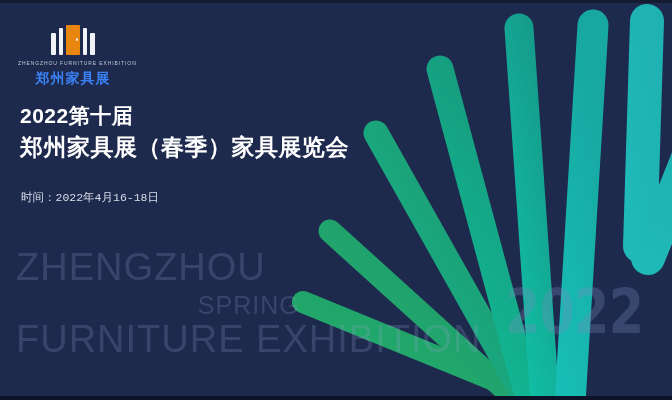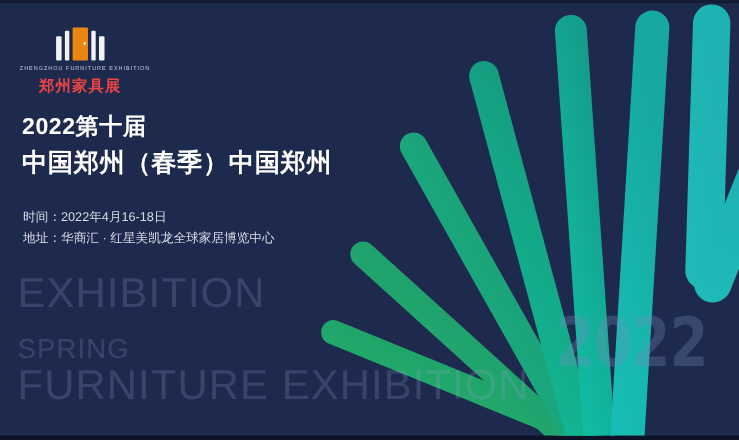--- a/index.html
+++ b/index.html
@@ -22,37 +22,37 @@
   .lm-door{width:14px;height:30px;background:#e8860f;border-radius:1px;position:relative;}
   .lm-door:after{content:"";position:absolute;right:2px;top:13px;width:2px;height:3px;background:#f2f3f6;border-radius:50%;}
   .lm-b3{width:4px;height:27px;}
   .lm-b4{width:5px;height:22px;}
   .logo-en{
     margin-top:5px;font-size:5px;letter-spacing:.9px;color:#c3c9d8;
     white-space:nowrap;transform:scaleY(1.05);
   }
   .logo-cn{
     margin-top:4px;font-size:14px;font-weight:bold;letter-spacing:1px;
-    color:#ef4444;white-space:nowrap;
+    color:#3b82f6;white-space:nowrap;
   }
 
   
   .headline{position:absolute;left:20px;top:100px;color:#ffffff;}
   .hl-1{font-size:21px;font-weight:bold;letter-spacing:.5px;line-height:1.25;}
   .hl-2{font-size:23px;font-weight:bold;letter-spacing:.5px;line-height:1.35;margin-top:3px;}
 
   
-  .meta{position:absolute;left:21px;top:186px;color:#d9dde8;font-size:11.5px;line-height:1.65;}
+  .meta{position:absolute;left:21px;top:186px;color:#d9dde8;font-size:11.5px;line-height:1.65;font-family:Liberation Mono, monospace;}
 
   
   .bigen{position:absolute;left:16px;top:246px;color:#3a4straight;}
   .bigen{color:rgba(150,170,210,.22);font-weight:300;letter-spacing:1px;}
   .be-1{font-size:38px;line-height:.98;}
   .be-2{font-size:38px;line-height:.98;}
-  .be-3{font-size:25px;line-height:1.1;margin-top:18px;}
+  .be-3{font-size:25px;line-height:1.1;margin-top:6px;text-align:center;}
   .be-4{font-size:38px;line-height:1.0;}
 
   
   .year{
     position:absolute;left:505px;top:272px;
     font-size:62px;font-weight:bold;letter-spacing:-1px;
     color:rgba(120,140,190,.30);
     font-family:"DejaVu Sans",sans-serif;
     transform:scaleX(.82);transform-origin:left top;
   }
@@ -113,29 +113,28 @@
       <span class="lm-door"></span>
       <span class="lm-bar lm-b3"></span>
       <span class="lm-bar lm-b4"></span>
     </div>
     <div class="logo-en">ZHENGZHOU FURNITURE EXHIBITION</div>
     <div class="logo-cn">郑州家具展</div>
   </div>
 
   <div class="headline">
     <div class="hl-1">2022第十届</div>
-    <div class="hl-2">中国郑州（春季）中国郑州</div>
+    <div class="hl-2">郑州家具展（春季）家具展览会</div>
   </div>
 
   <div class="meta">
     <div>时间：2022年4月16-18日</div>
-    <div>地址：华商汇 · 红星美凯龙全球家居博览中心</div>
   </div>
 
   <div class="bigen">
-    <div class="be-2">EXHIBITION</div>
+    <div class="be-2">ZHENGZHOU</div>
     <div class="be-3">SPRING</div>
     <div class="be-4">FURNITURE EXHIBITION</div>
   </div>
 
   <div class="year">2022</div>
 
 </div>
 
 </body></html>

